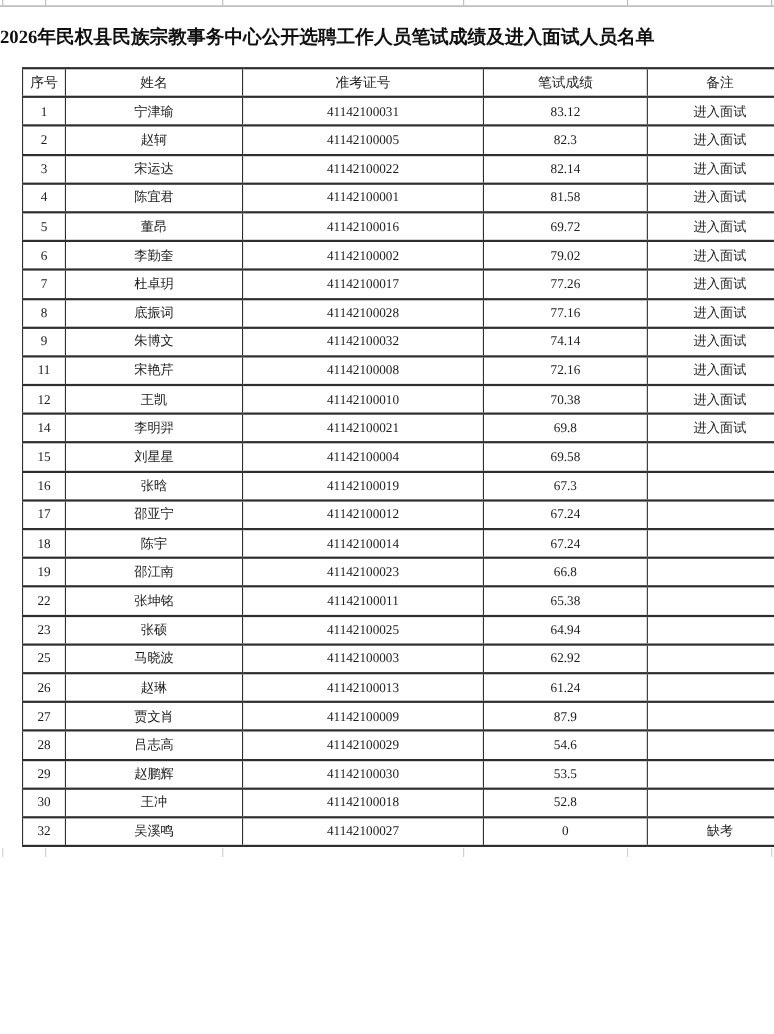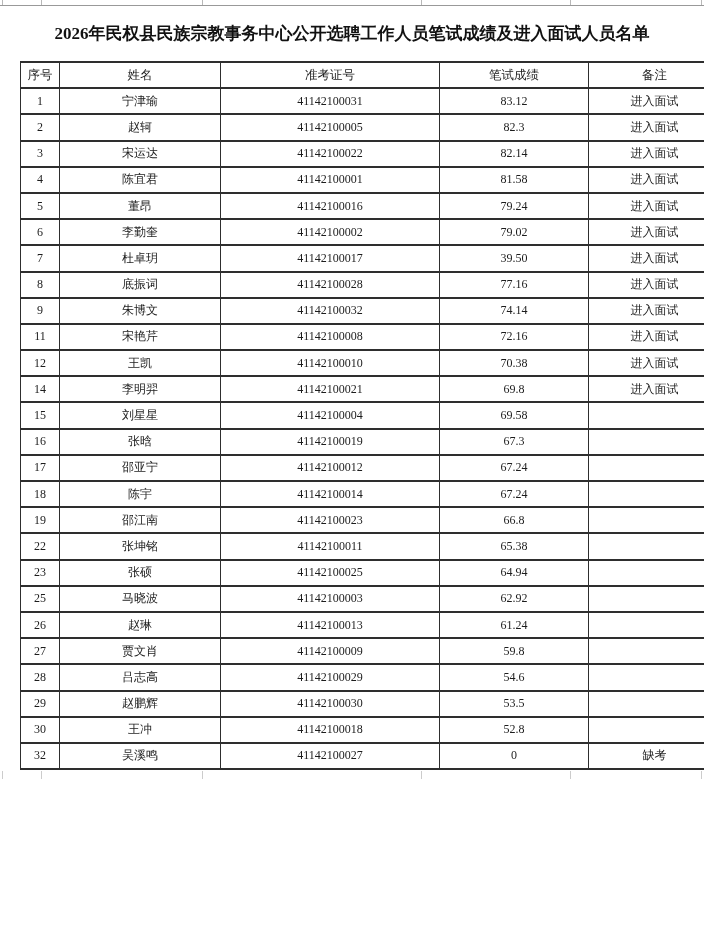--- a/index.html
+++ b/index.html
@@ -25,21 +25,21 @@
     position: absolute;
     top: 0;
     width: 1px;
     height: 5px;
     background: #b8b8b8;
   }
   .title-bar {
     height: 55px;
     display: flex;
     align-items: center;
-    justify-content: center;
+    justify-content: flex-start;
   }
   .title-bar h1 {
     margin: 0;
     font-size: 17px;
     font-weight: bold;
     color: #111111;
     white-space: nowrap;
   }
   table.score-table {
     border-collapse: collapse;
@@ -137,35 +137,35 @@
         <td>4</td>
         <td>陈宜君</td>
         <td>41142100001</td>
         <td>81.58</td>
         <td>进入面试</td>
       </tr>
       <tr>
         <td>5</td>
         <td>董昂</td>
         <td>41142100016</td>
-        <td>79.24</td>
+        <td>69.72</td>
         <td>进入面试</td>
       </tr>
       <tr>
         <td>6</td>
         <td>李勤奎</td>
         <td>41142100002</td>
         <td>79.02</td>
         <td>进入面试</td>
       </tr>
       <tr>
         <td>7</td>
         <td>杜卓玥</td>
         <td>41142100017</td>
-        <td>39.50</td>
+        <td>77.26</td>
         <td>进入面试</td>
       </tr>
       <tr>
         <td>8</td>
         <td>底振词</td>
         <td>41142100028</td>
         <td>77.16</td>
         <td>进入面试</td>
       </tr>
       <tr>
@@ -256,21 +256,21 @@
         <td>26</td>
         <td>赵琳</td>
         <td>41142100013</td>
         <td>61.24</td>
         <td></td>
       </tr>
       <tr>
         <td>27</td>
         <td>贾文肖</td>
         <td>41142100009</td>
-        <td>59.8</td>
+        <td>87.9</td>
         <td></td>
       </tr>
       <tr>
         <td>28</td>
         <td>吕志高</td>
         <td>41142100029</td>
         <td>54.6</td>
         <td></td>
       </tr>
       <tr>

